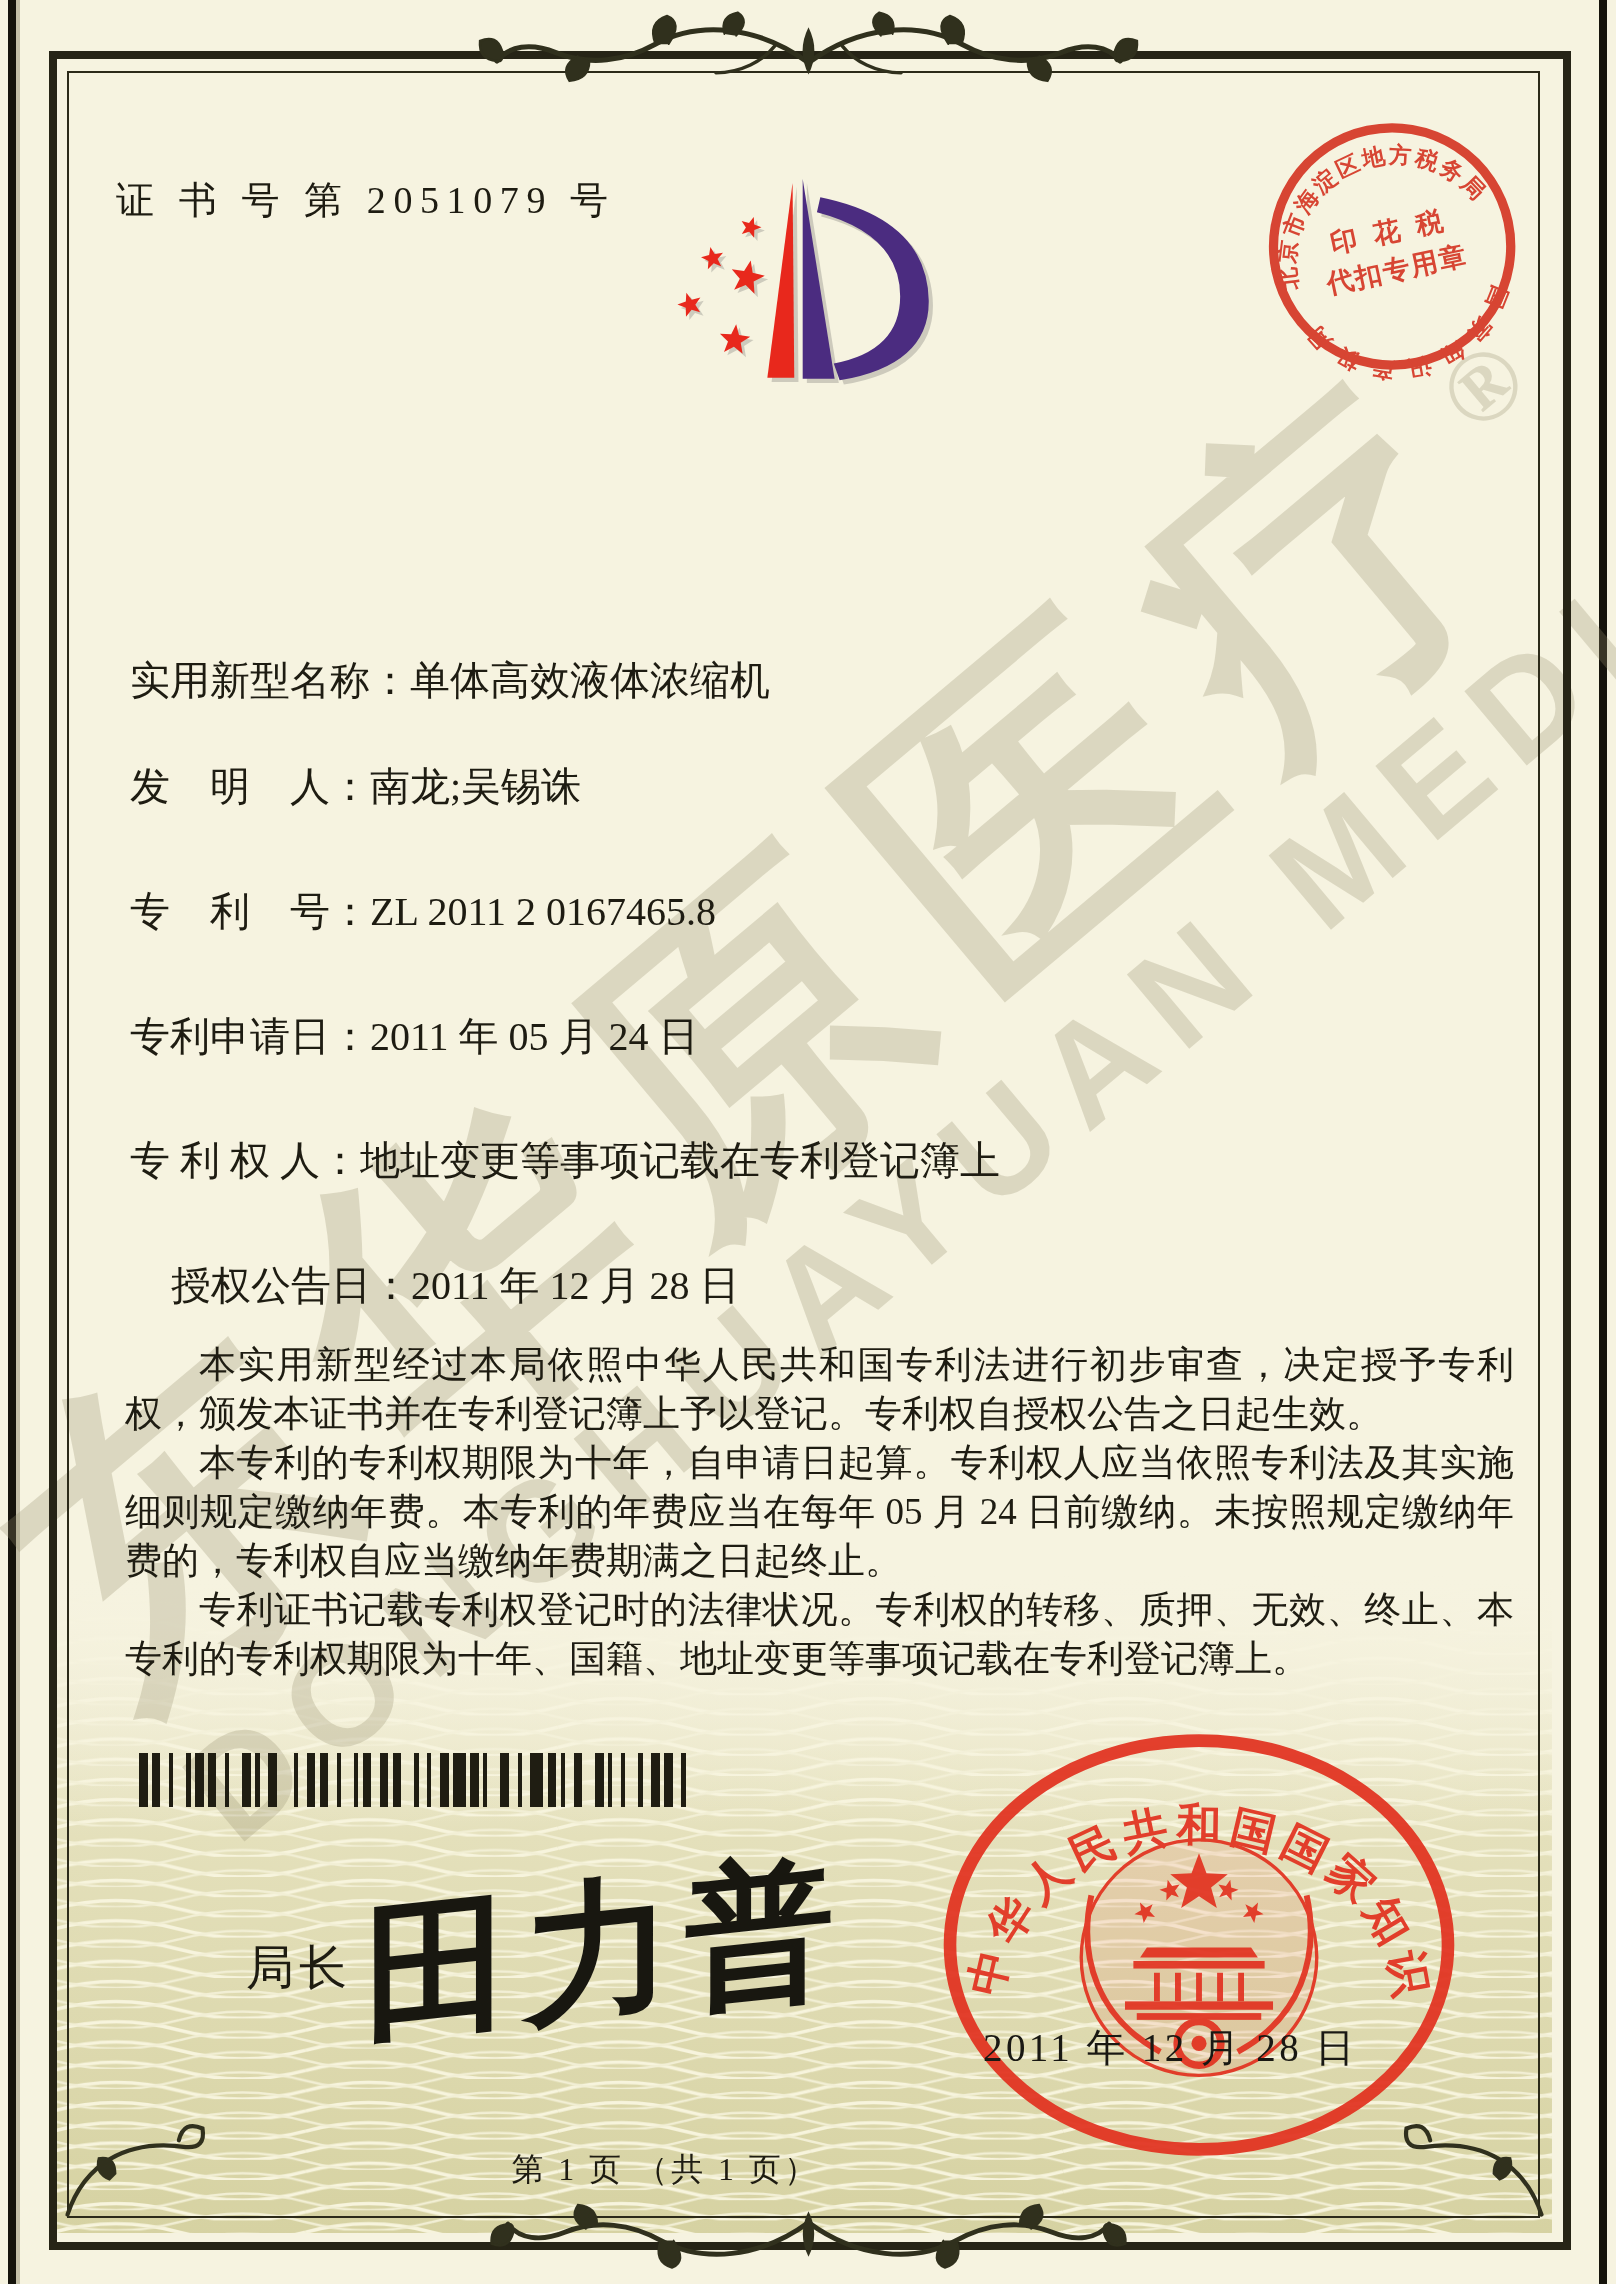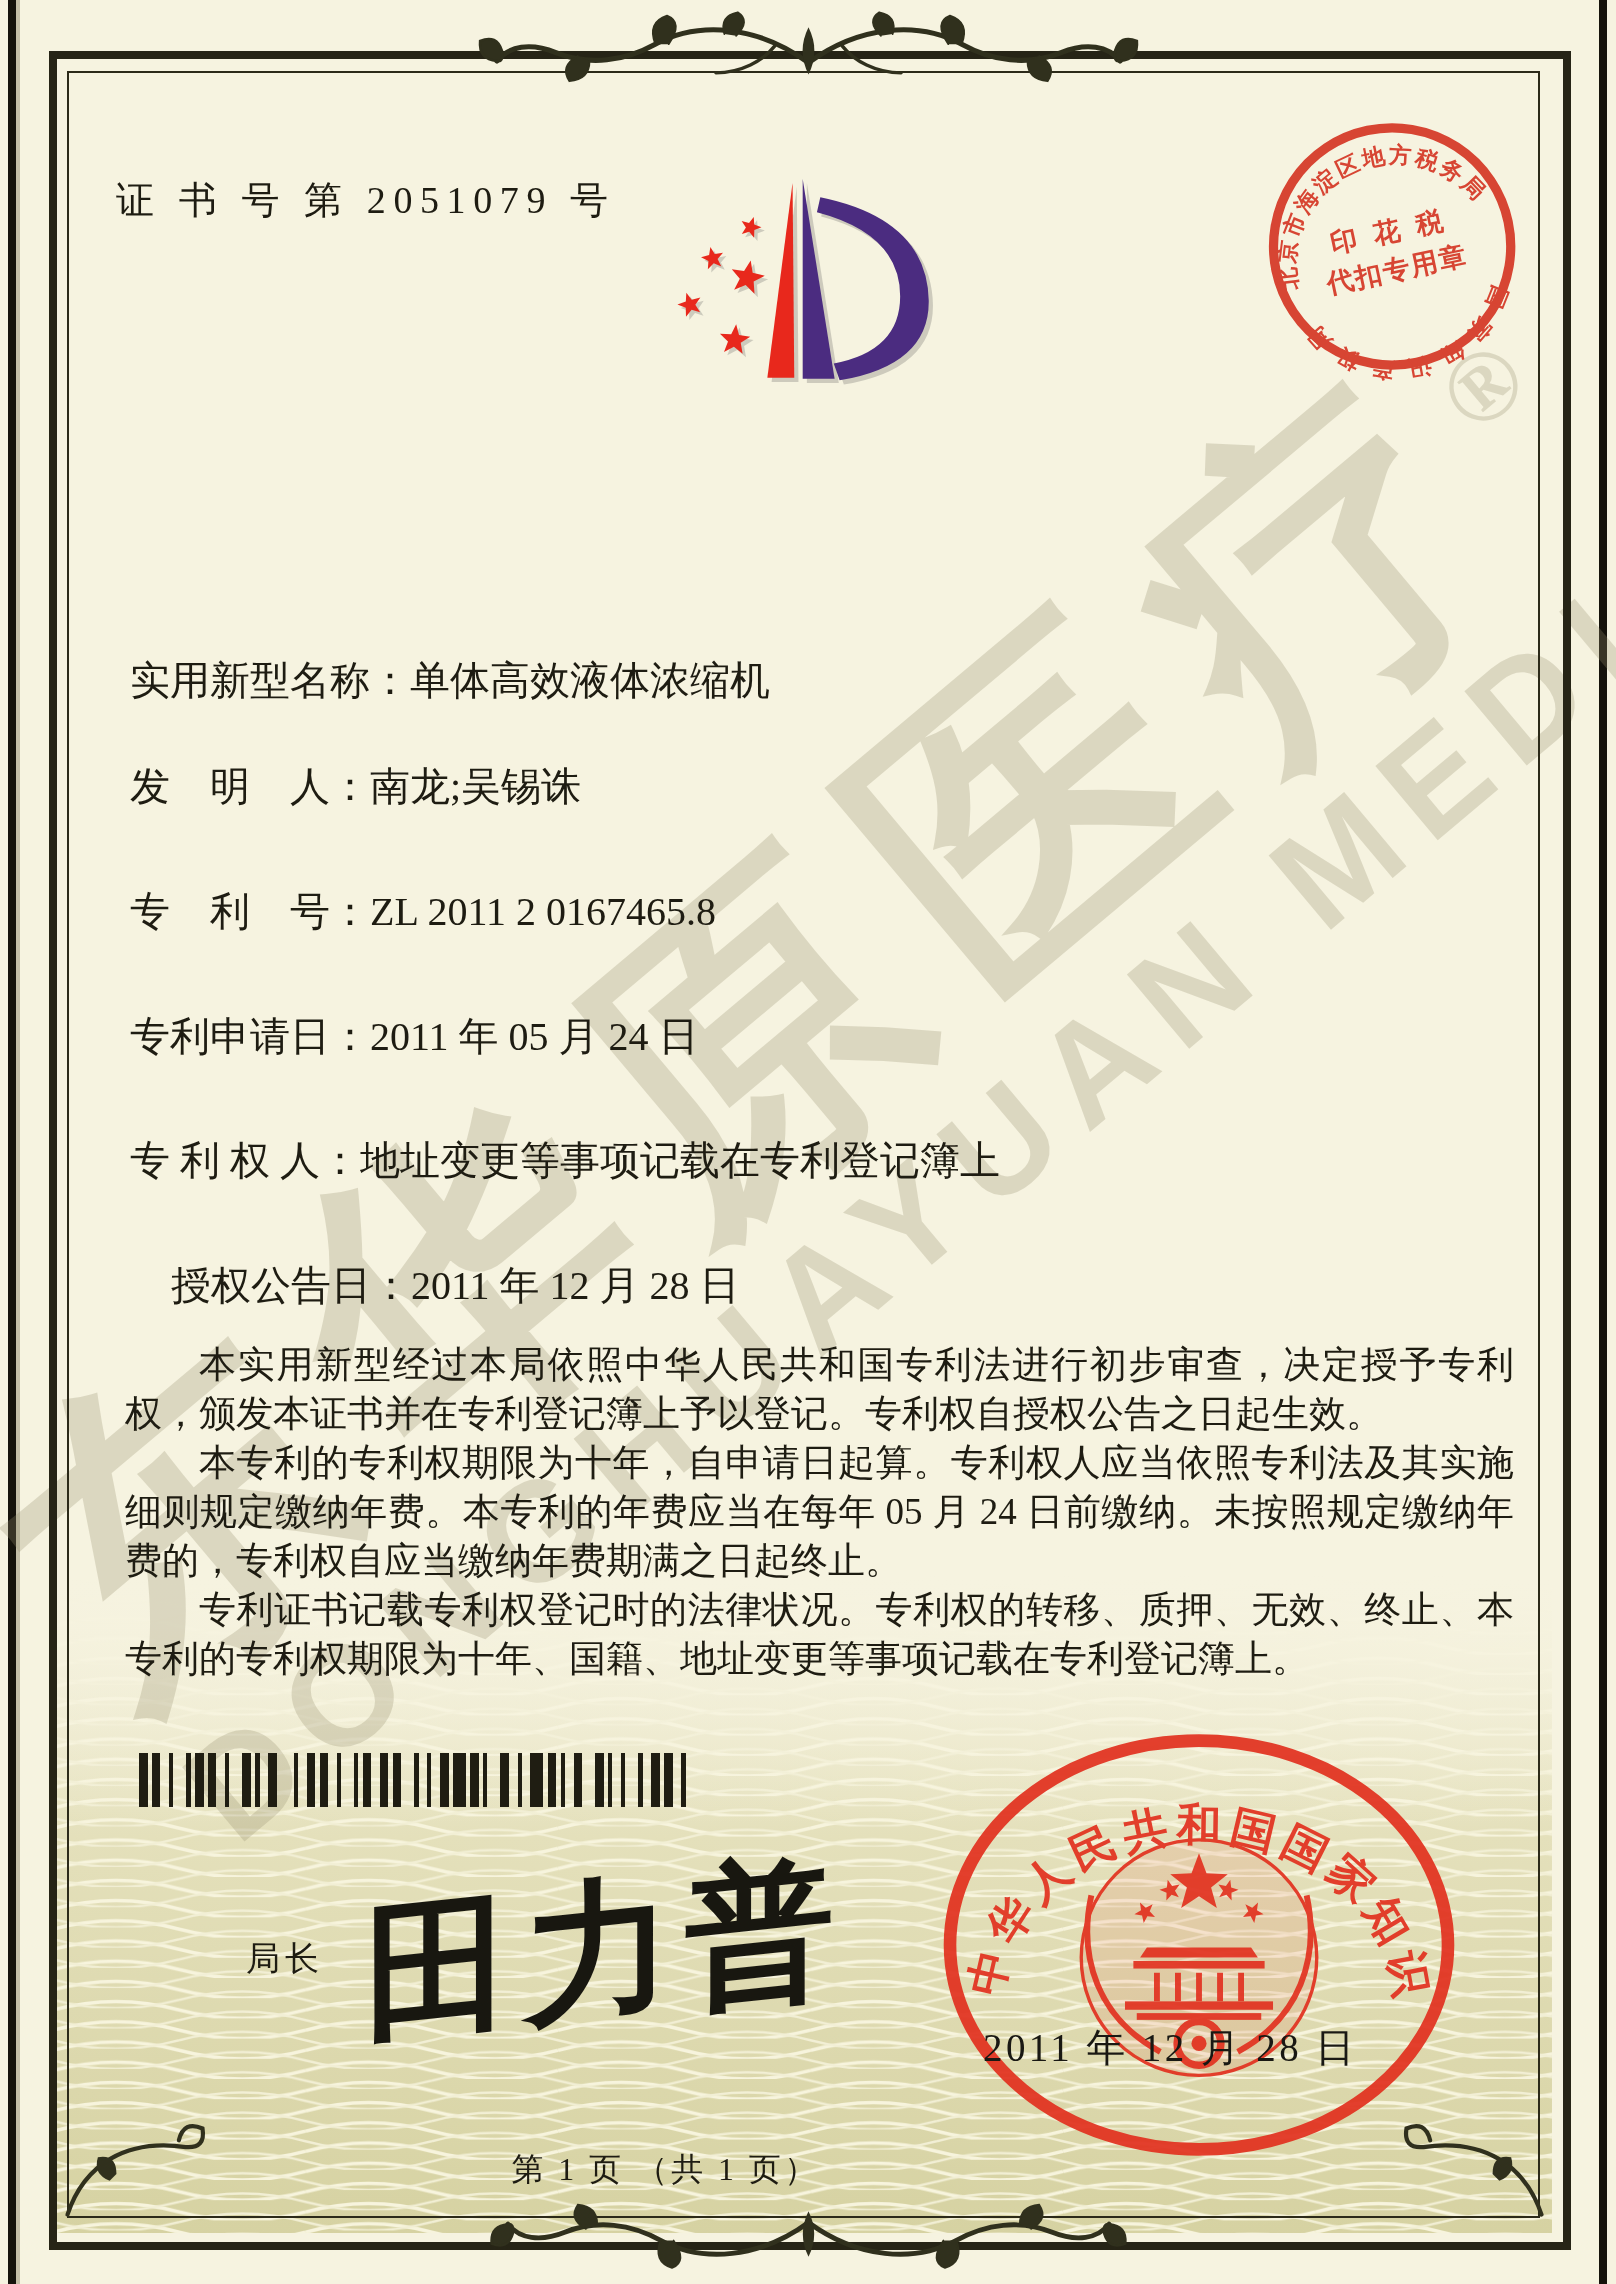--- a/index.html
+++ b/index.html
@@ -25,21 +25,21 @@
   .cert-number{left:116px;top:175px;font-size:38px;letter-spacing:7.6px;z-index:4;}
   .cert-title{left:51px;top:421px;width:1507px;text-align:center;font-size:86px;font-weight:bold;
               letter-spacing:15px;z-index:4;color:#14130c;}
   .field-row{left:130px;font-size:40px;white-space:nowrap;z-index:4;}
   .f0{top:635px;margin-top:18px;} .f1{top:759px;} .f2{top:884px;} .f3{top:1009px;} .f4{top:1133px;} .f5{top:1258px;margin-left:41px;}
   .paragraphs{left:125px;top:1340px;width:1389px;font-size:37px;line-height:49px;
               text-align:justify;z-index:4;}
   .paragraphs p{margin:0;text-indent:74px;}
   #barcode{left:139px;top:1753px;width:556px;height:54px;z-index:4;font-size:0;}
   #barcode div{display:inline-block;height:54px;vertical-align:top;}
-  .sig-label{left:246px;top:1936px;font-size:34px;letter-spacing:5px;z-index:4;}
+  .sig-label{left:246px;top:1936px;font-size:48px;letter-spacing:5px;z-index:4;}
   .sig-name{left:362px;top:1852px;font-size:150px;letter-spacing:11.8px;font-weight:bold;z-index:5;
             transform:rotate(-6deg) skewX(-6deg);color:#181710;}
   .seal-svg{left:913px;top:1705px;z-index:4;opacity:.93;}
   .seal-date{left:983px;top:2021px;font-size:39px;letter-spacing:3.4px;z-index:5;color:#191813;}
   .tax-stamp-svg{left:1250px;top:99px;z-index:4;transform:rotate(-12deg);opacity:.95;}
   .logo-svg{left:648px;top:145px;z-index:4;}
   .footer-line{left:455px;top:2148px;width:421px;text-align:center;font-size:32px;letter-spacing:3.4px;z-index:4;}
   .ornament{z-index:3;}
 </style>
 </head>

